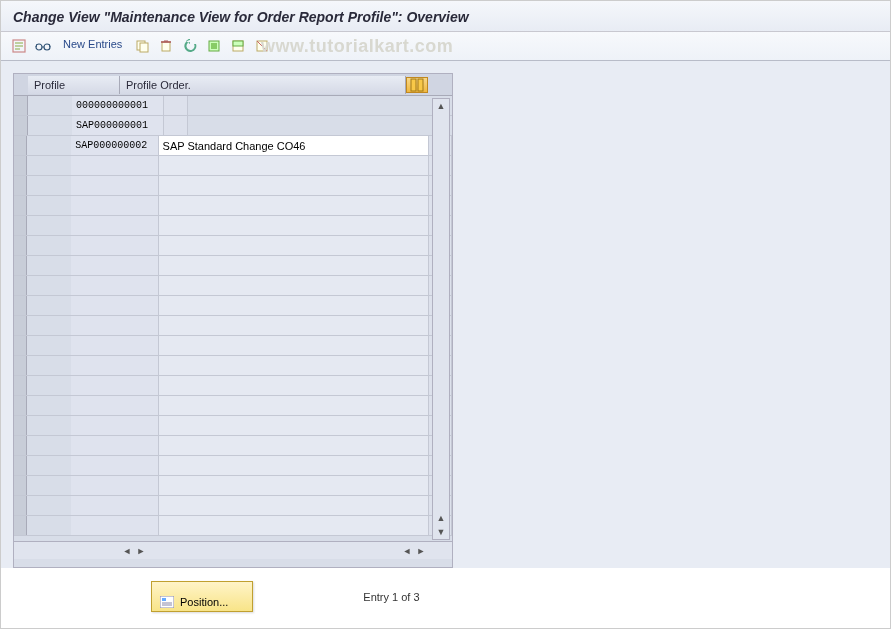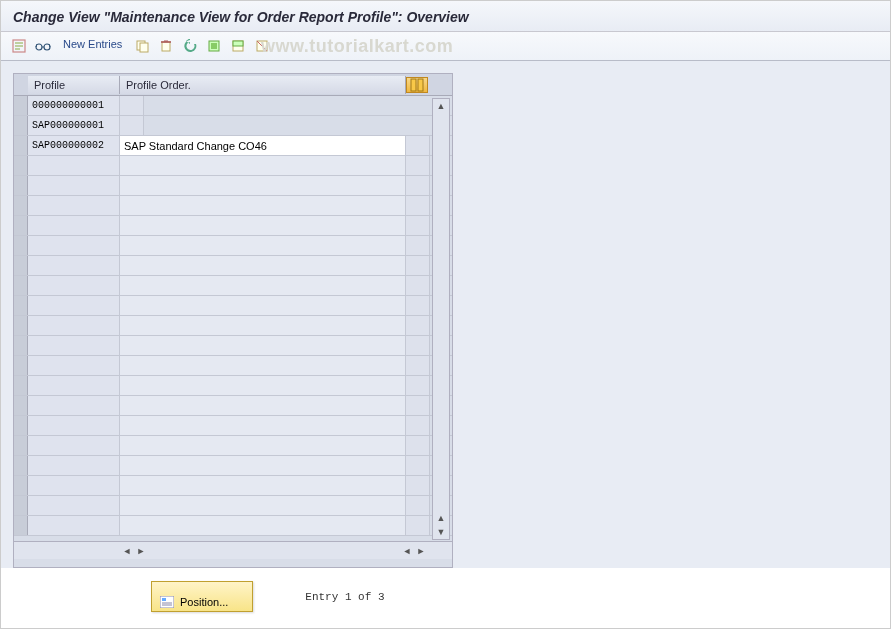--- a/index.html
+++ b/index.html
@@ -124,21 +124,21 @@
       cursor: pointer;
     }
     .cell {
       border-right: 1px solid #c4c8d4;
       padding: 2px 4px;
       font-size: 11px;
       background: #e5e9f2;
       display: flex; align-items: center;
       overflow: hidden; white-space: nowrap;
     }
-    .cell.profile { width: 92px; font-family: "Courier New", monospace; font-size:10px; background: #dfe3ee; }
+    .cell.profile { width: 92px; font-family: "Courier New", monospace; font-size:10px; background: #dfe3ee; margin-left: 44px; }
     .cell.desc { width: 286px; background: #fff; }
     .cell.selected { background: #cde6f7; }
     .cell.spacer { width: 24px; background: #dde1ec; }
     .grid-hscroll {
       height: 18px;
       background: #e0e4ee;
       border-top: 1px solid #b0b0c0;
       display: flex;
       align-items: center;
     }
@@ -158,24 +158,23 @@
       margin-left: 110px;
       background: linear-gradient(#fff4c8, #f8e488);
       border: 1px solid #c0a030;
       padding: 14px 24px 3px 8px;
       font-size: 11px;
       display: flex; align-items: center; gap: 6px;
       cursor: pointer;
       box-shadow: 1px 1px 2px rgba(0,0,0,.15);
     }
     .entry-counter {
-      margin-left: 52px;
+      margin-left: 110px;
       font-size: 11px;
       color: #333;
-      font-family: Liberation Mono, monospace;
     }
     svg { display: block; }
   </style>
 </head>
 <body>
 
 <div class="titlebar">
   <h1>Change View "Maintenance View for Order Report Profile": Overview</h1>
 </div>
 

